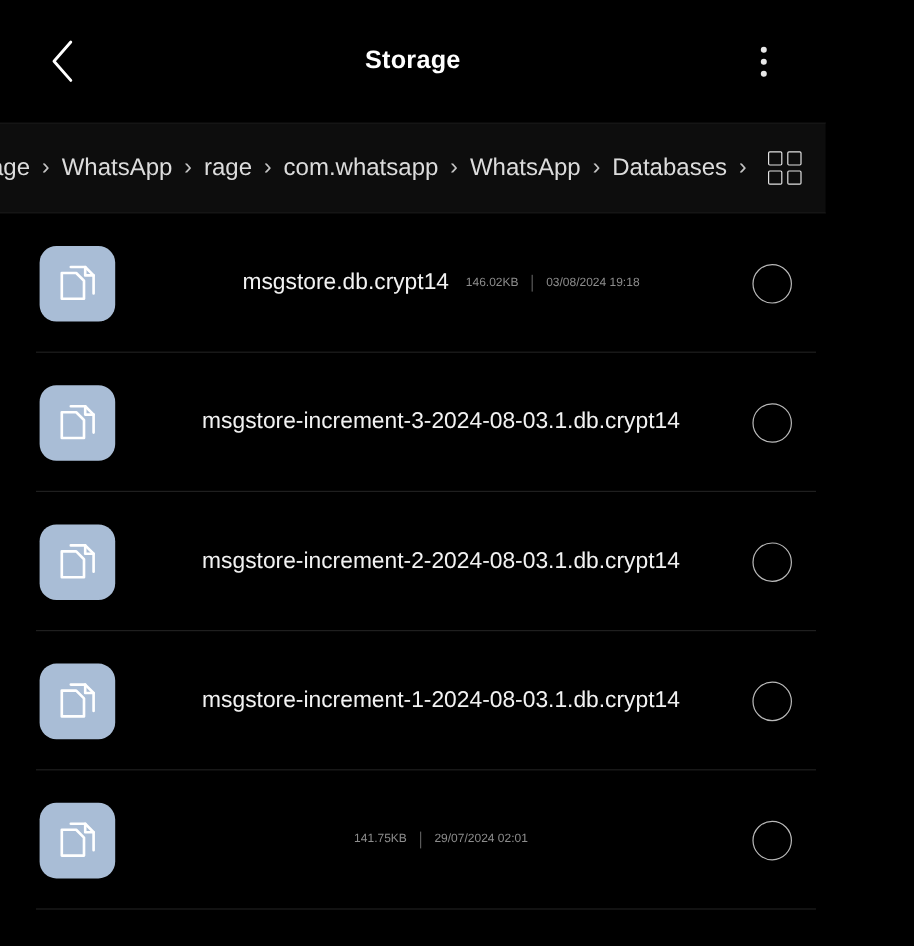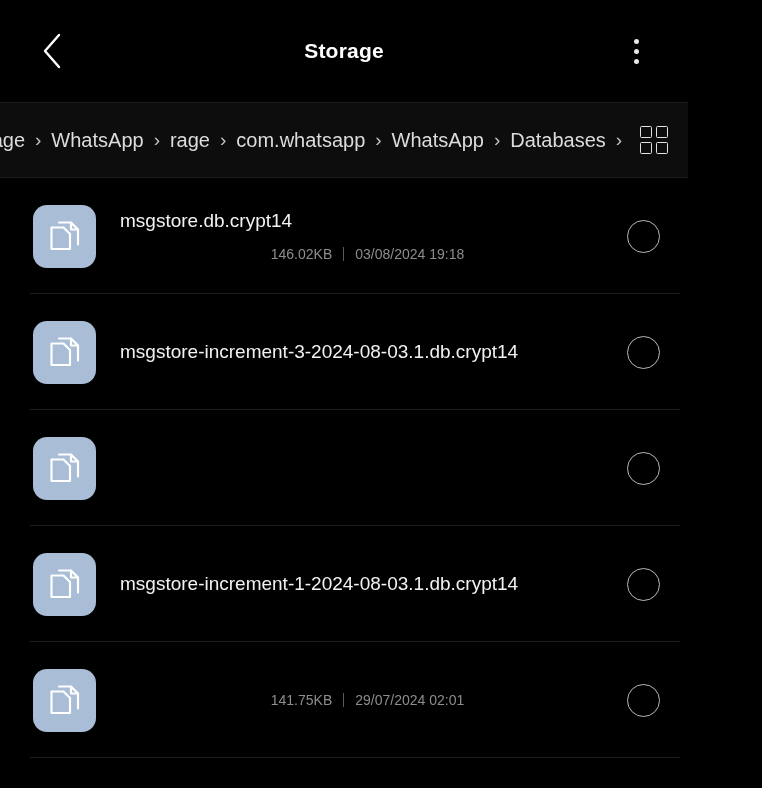--- a/index.html
+++ b/index.html
@@ -169,39 +169,39 @@
     align-items: center;
     justify-content: center;
   }
 
   .file-info {
     flex: 1 1 auto;
     min-width: 0;
     padding-left: 24px;
     padding-right: 12px;
     display: flex;
-    flex-direction: column;
+    flex-direction: row;
     justify-content: center;
     gap: 14px;
   }
 
   .file-name {
     color: #f2f2f2;
     font-size: 19px;
     line-height: 22px;
     white-space: nowrap;
     overflow: hidden;
     text-overflow: ellipsis;
   }
 
   .file-meta {
     display: flex;
     align-items: center;
     color: #8d8d8d;
-    font-size: 14px;
+    font-size: 10px;
     line-height: 16px;
     white-space: nowrap;
     justify-content: center;
   }
   .meta-sep {
     display: inline-block;
     width: 1px;
     height: 14px;
     background: #5a5a5a;
     margin: 0 11px;
@@ -297,20 +297,21 @@
 
     <div class="row">
       <div class="file-icon">
         <svg width="38" height="38" viewBox="0 0 38 38">
           <path d="M5.5 10.5 h12 l6.5 6.5 v15 h-18.5 z" fill="none" stroke="#ffffff" stroke-width="2.2" stroke-linejoin="round" stroke-linecap="round"></path>
           <path d="M13 5.5 h12 l7 7 v15" fill="none" stroke="#ffffff" stroke-width="2.2" stroke-linejoin="round" stroke-linecap="round"></path>
           <path d="M25 5.5 v7 h7" fill="none" stroke="#ffffff" stroke-width="2.2" stroke-linejoin="round" stroke-linecap="round"></path>
         </svg>
       </div>
       <div class="file-info">
+        <div class="file-name">msgstore-increment-2-2024-08-03.1.db.crypt14</div>
       </div>
       <div class="select-circle"></div>
     </div>
 
     <div class="row">
       <div class="file-icon">
         <svg width="38" height="38" viewBox="0 0 38 38">
           <path d="M5.5 10.5 h12 l6.5 6.5 v15 h-18.5 z" fill="none" stroke="#ffffff" stroke-width="2.2" stroke-linejoin="round" stroke-linecap="round"></path>
           <path d="M13 5.5 h12 l7 7 v15" fill="none" stroke="#ffffff" stroke-width="2.2" stroke-linejoin="round" stroke-linecap="round"></path>
           <path d="M25 5.5 v7 h7" fill="none" stroke="#ffffff" stroke-width="2.2" stroke-linejoin="round" stroke-linecap="round"></path>

